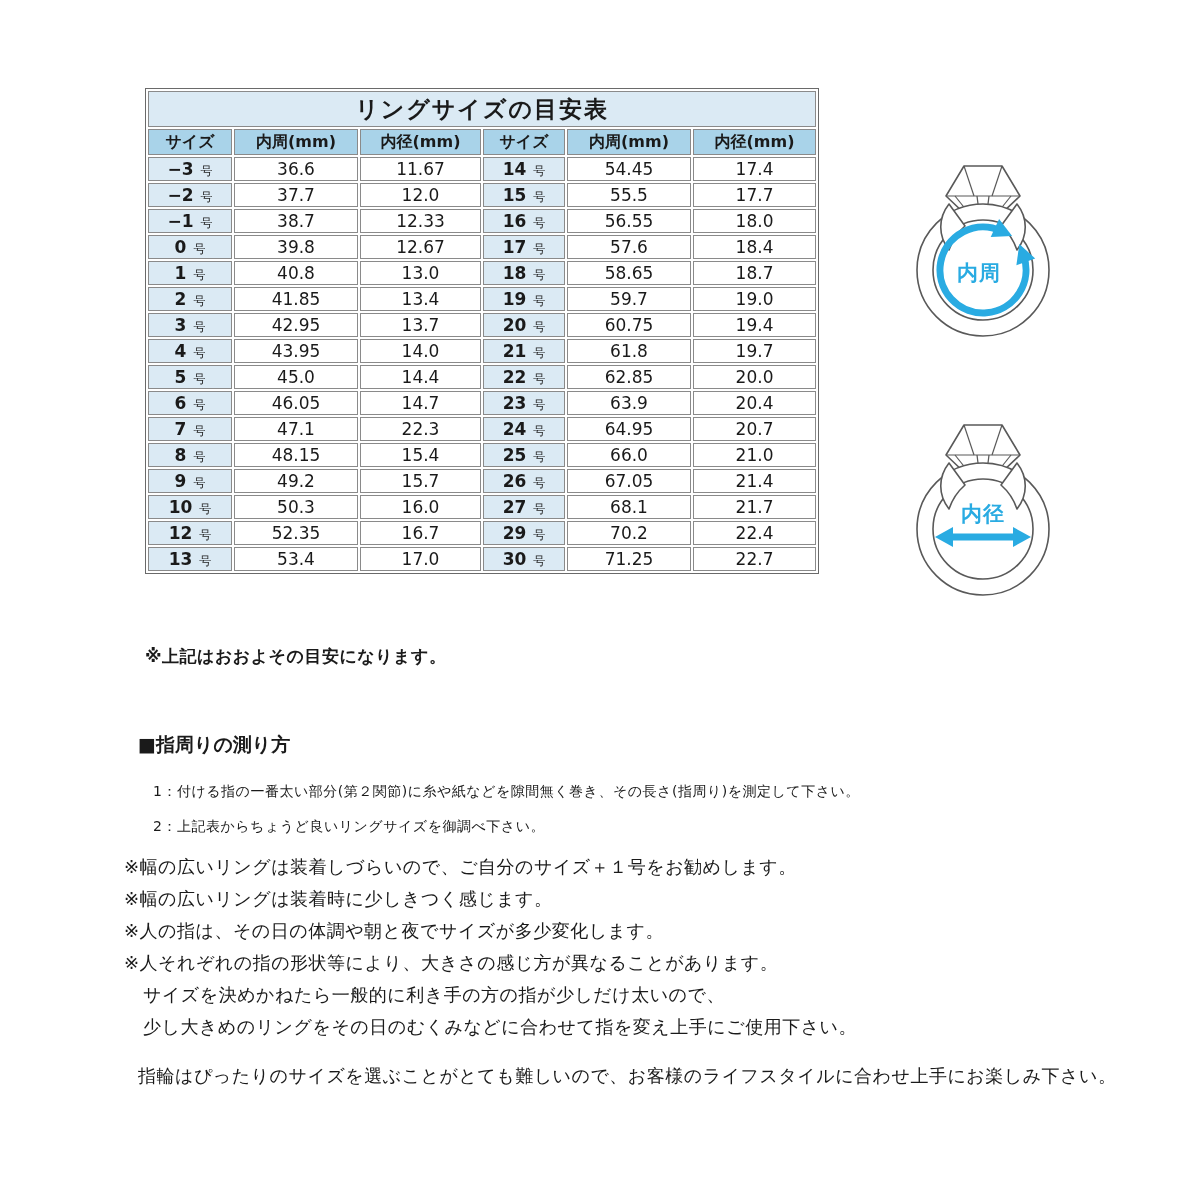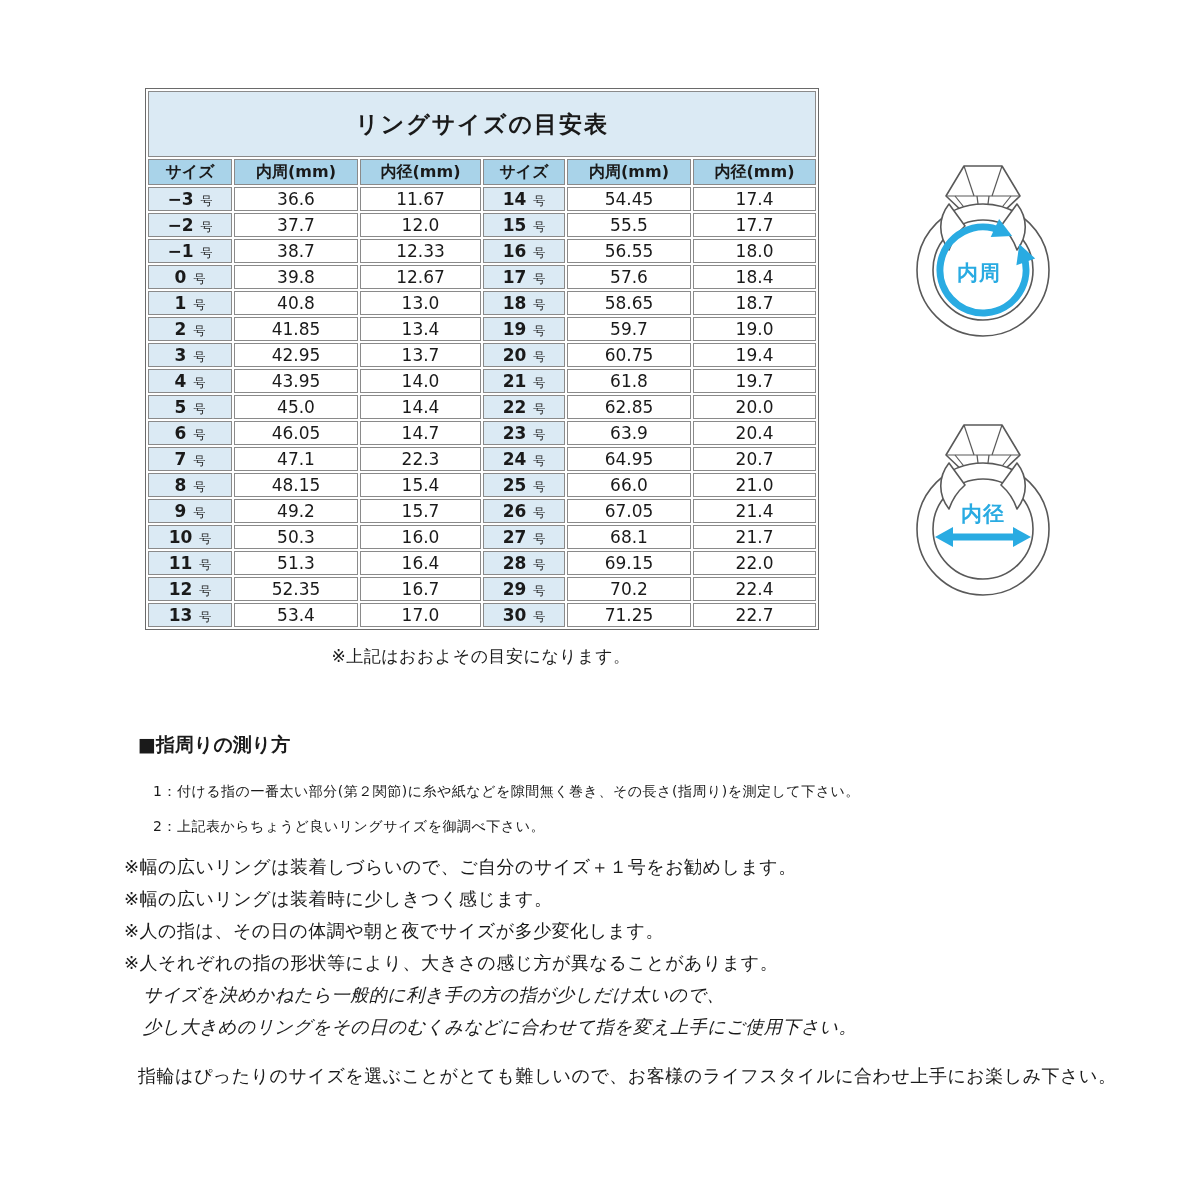--- a/index.html
+++ b/index.html
@@ -26,45 +26,45 @@
     border:1px solid var(--outer-border);
     table-layout:fixed;
   }
   .size-table td,.size-table th{
     box-sizing:border-box;
     border:1px solid var(--border-gray);
     text-align:center;vertical-align:middle;
     padding:0;overflow:hidden;white-space:nowrap;
   }
   .size-table .t-title{
-    height:66px;background:var(--light-bg);
+    height:36px;background:var(--light-bg);
     font-size:23px;font-weight:bold;letter-spacing:2px;
   }
   .size-table th{
     height:26px;background:var(--header-bg);
     font-size:16px;font-weight:bold;margin-left:7px;
   }
   .size-table td{height:24px;font-size:17px;}
   .cell-size{background:var(--light-bg);font-weight:bold;}
   .cell-size .sz-go{font-size:12px;font-weight:normal;margin-left:7px;}
   .cell-value{background:#ffffff;}
 
   .table-footnote{
     position:absolute;left:145px;top:645px;width:672px;
-    text-align:center;font-size:17px;font-weight:normal;letter-spacing:0.5px;
+    text-align:left;font-size:17px;font-weight:bold;letter-spacing:0.5px;
   }
 
   
   .howto{position:absolute;left:138px;top:732px;width:940px;}
   .howto-heading{font-size:19px;font-weight:bold;margin:0 0 16px 0;}
   .howto-step{font-size:14px;line-height:35px;letter-spacing:0.5px;margin-left:15px;}
 
   .notes{position:absolute;left:124px;top:851px;width:960px;}
   .note-line{font-size:18px;line-height:32px;letter-spacing:0.5px;}
-  .note-indent{padding-left:19px;font-style:italic;}
+  .note-indent{padding-left:19px;}
 
   .closing{position:absolute;left:138px;top:1064px;width:1000px;
     font-size:18px;letter-spacing:0.5px;}
 
   
   .diagram{position:absolute;width:160px;height:195px;}
   .diagram-circumference{left:903px;top:148px;}
   .diagram-diameter{left:903px;top:407px;}
   .ring-line{fill:#ffffff;stroke:var(--ring-outline);stroke-width:1.6;stroke-linejoin:round;}
   .facet-line{fill:none;stroke:var(--ring-outline);stroke-width:1.2;stroke-linejoin:round;}
@@ -209,28 +209,20 @@
         </tr>
         <tr>
           <td class="cell-size"><span class="sz-num">10</span><span class="sz-go">号</span></td>
           <td class="cell-value">50.3</td>
           <td class="cell-value">16.0</td>
           <td class="cell-size"><span class="sz-num">27</span><span class="sz-go">号</span></td>
           <td class="cell-value">68.1</td>
           <td class="cell-value">21.7</td>
         </tr>
         <tr>
-          <td class="cell-size"><span class="sz-num">11</span><span class="sz-go">号</span></td>
-          <td class="cell-value">51.3</td>
-          <td class="cell-value">16.4</td>
-          <td class="cell-size"><span class="sz-num">28</span><span class="sz-go">号</span></td>
-          <td class="cell-value">69.15</td>
-          <td class="cell-value">22.0</td>
-        </tr>
-        <tr>
           <td class="cell-size"><span class="sz-num">12</span><span class="sz-go">号</span></td>
           <td class="cell-value">52.35</td>
           <td class="cell-value">16.7</td>
           <td class="cell-size"><span class="sz-num">29</span><span class="sz-go">号</span></td>
           <td class="cell-value">70.2</td>
           <td class="cell-value">22.4</td>
         </tr>
         <tr>
           <td class="cell-size"><span class="sz-num">13</span><span class="sz-go">号</span></td>
           <td class="cell-value">53.4</td>

